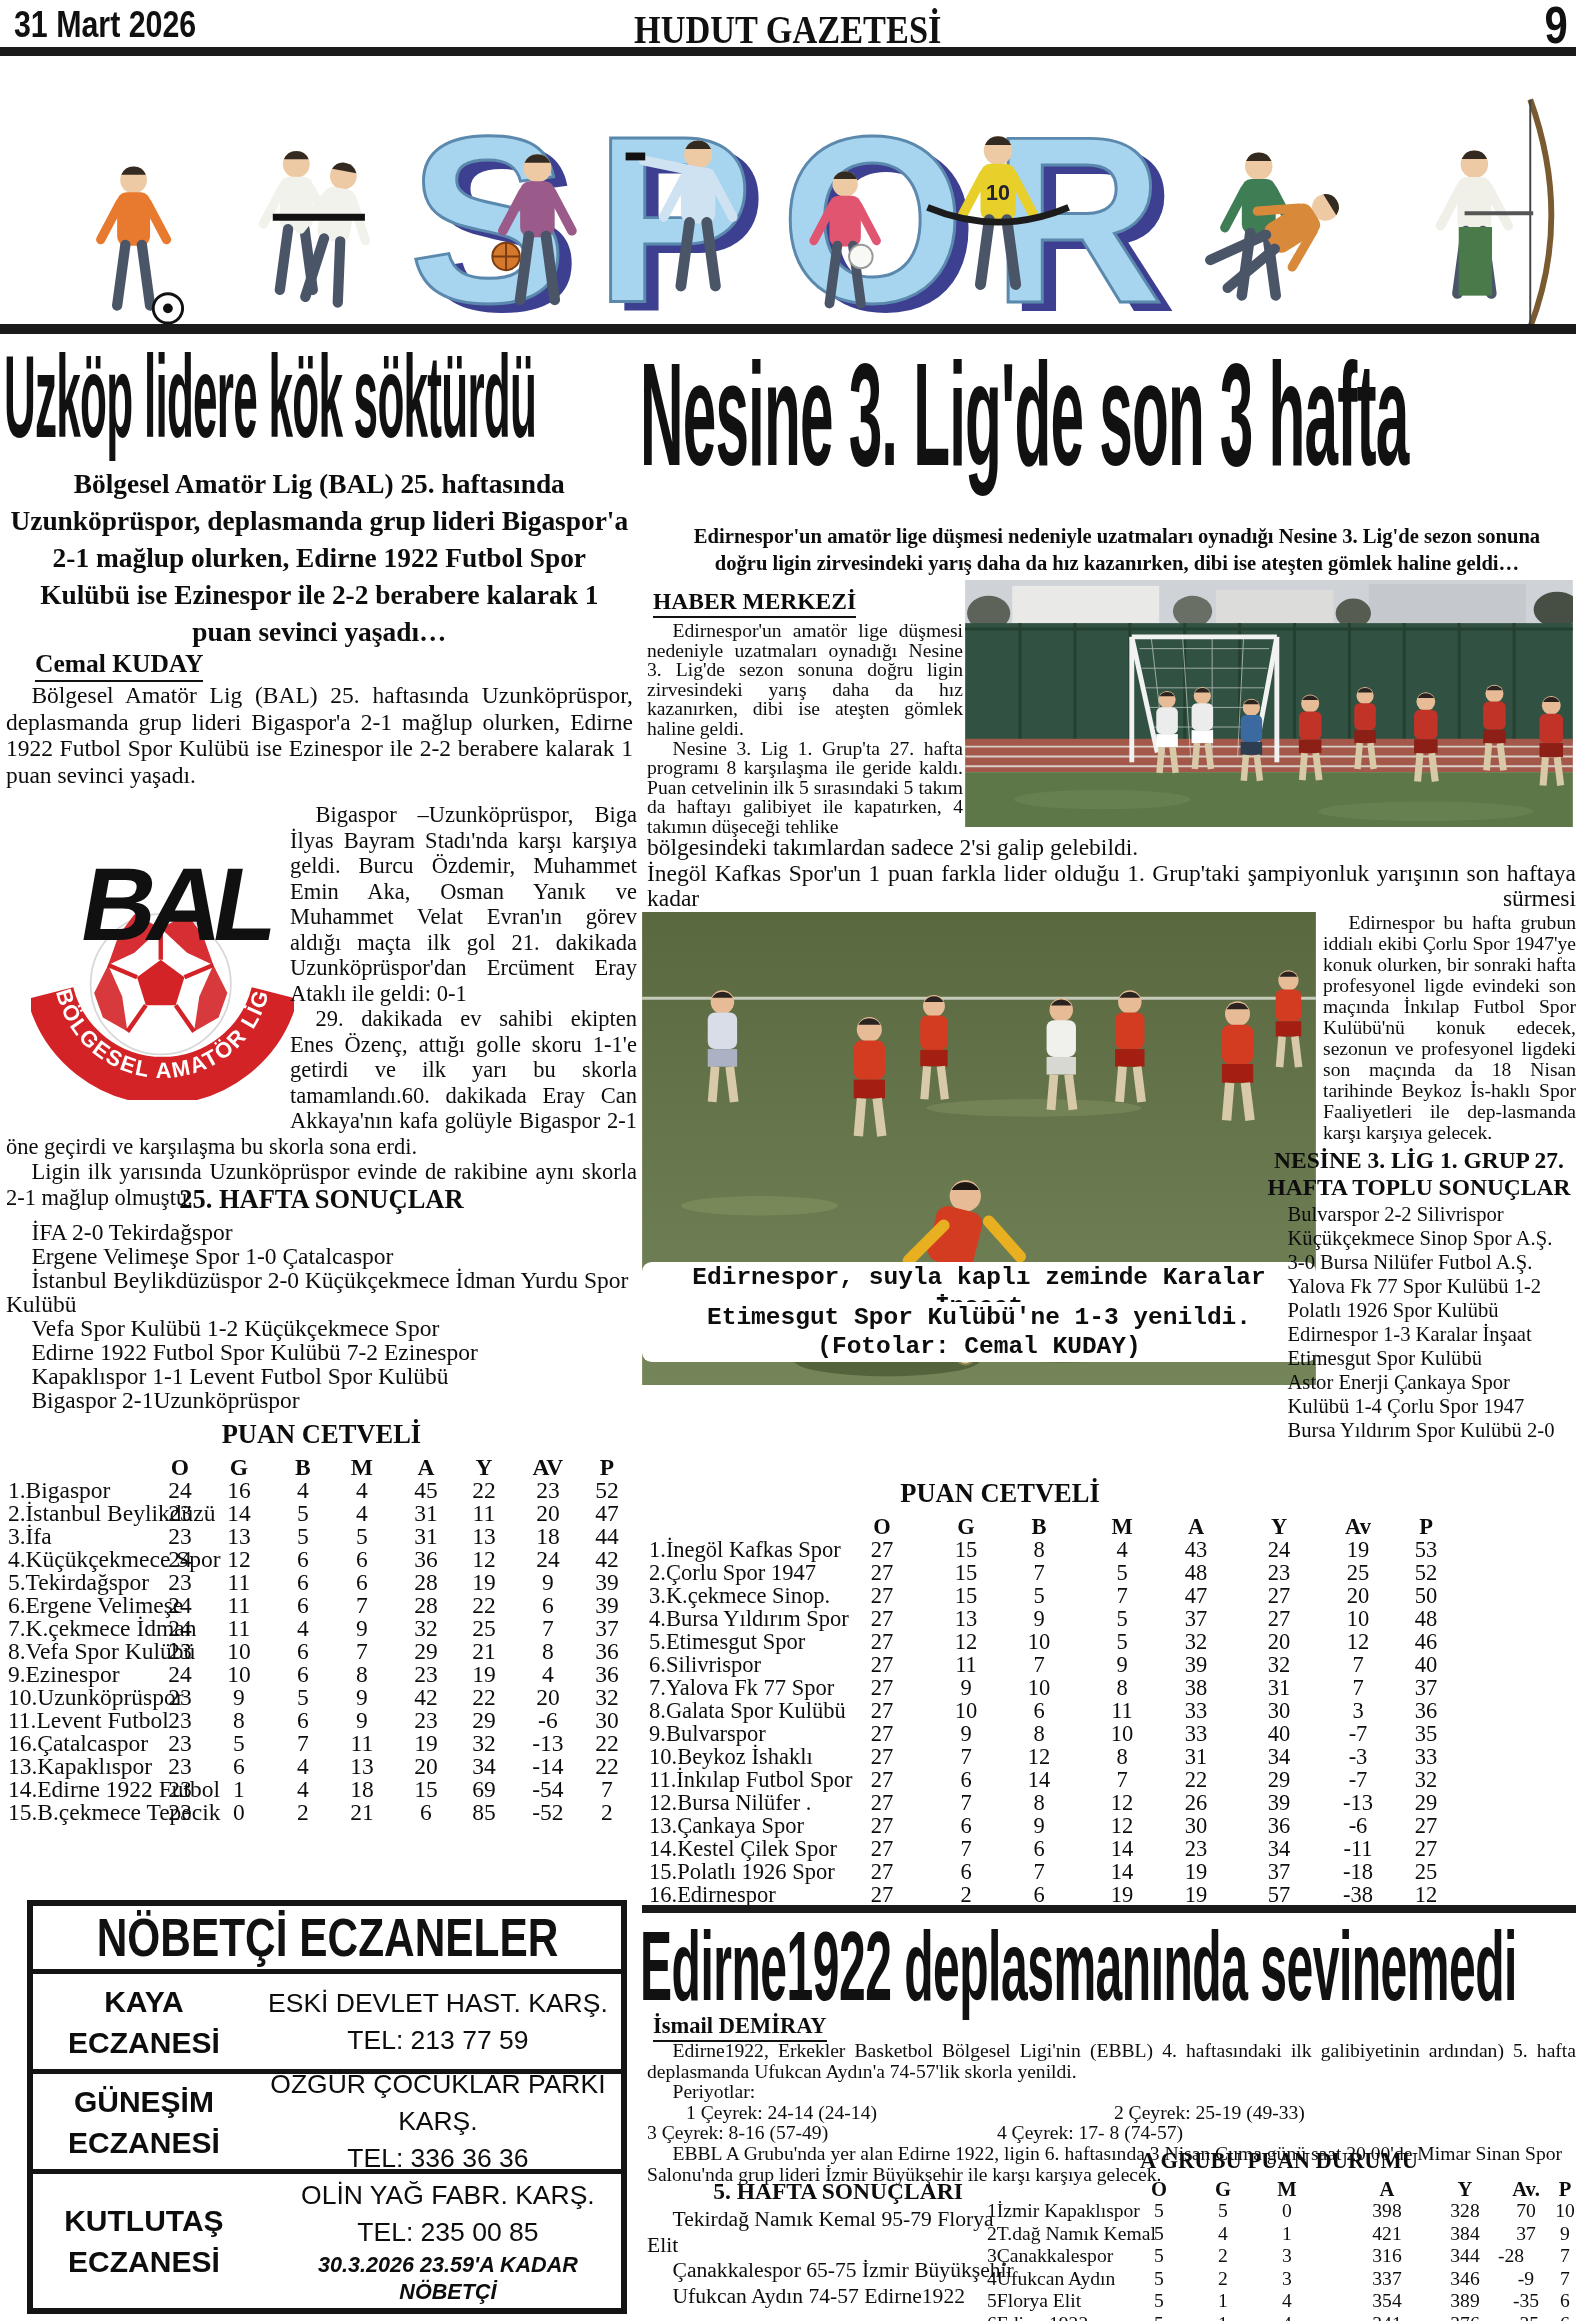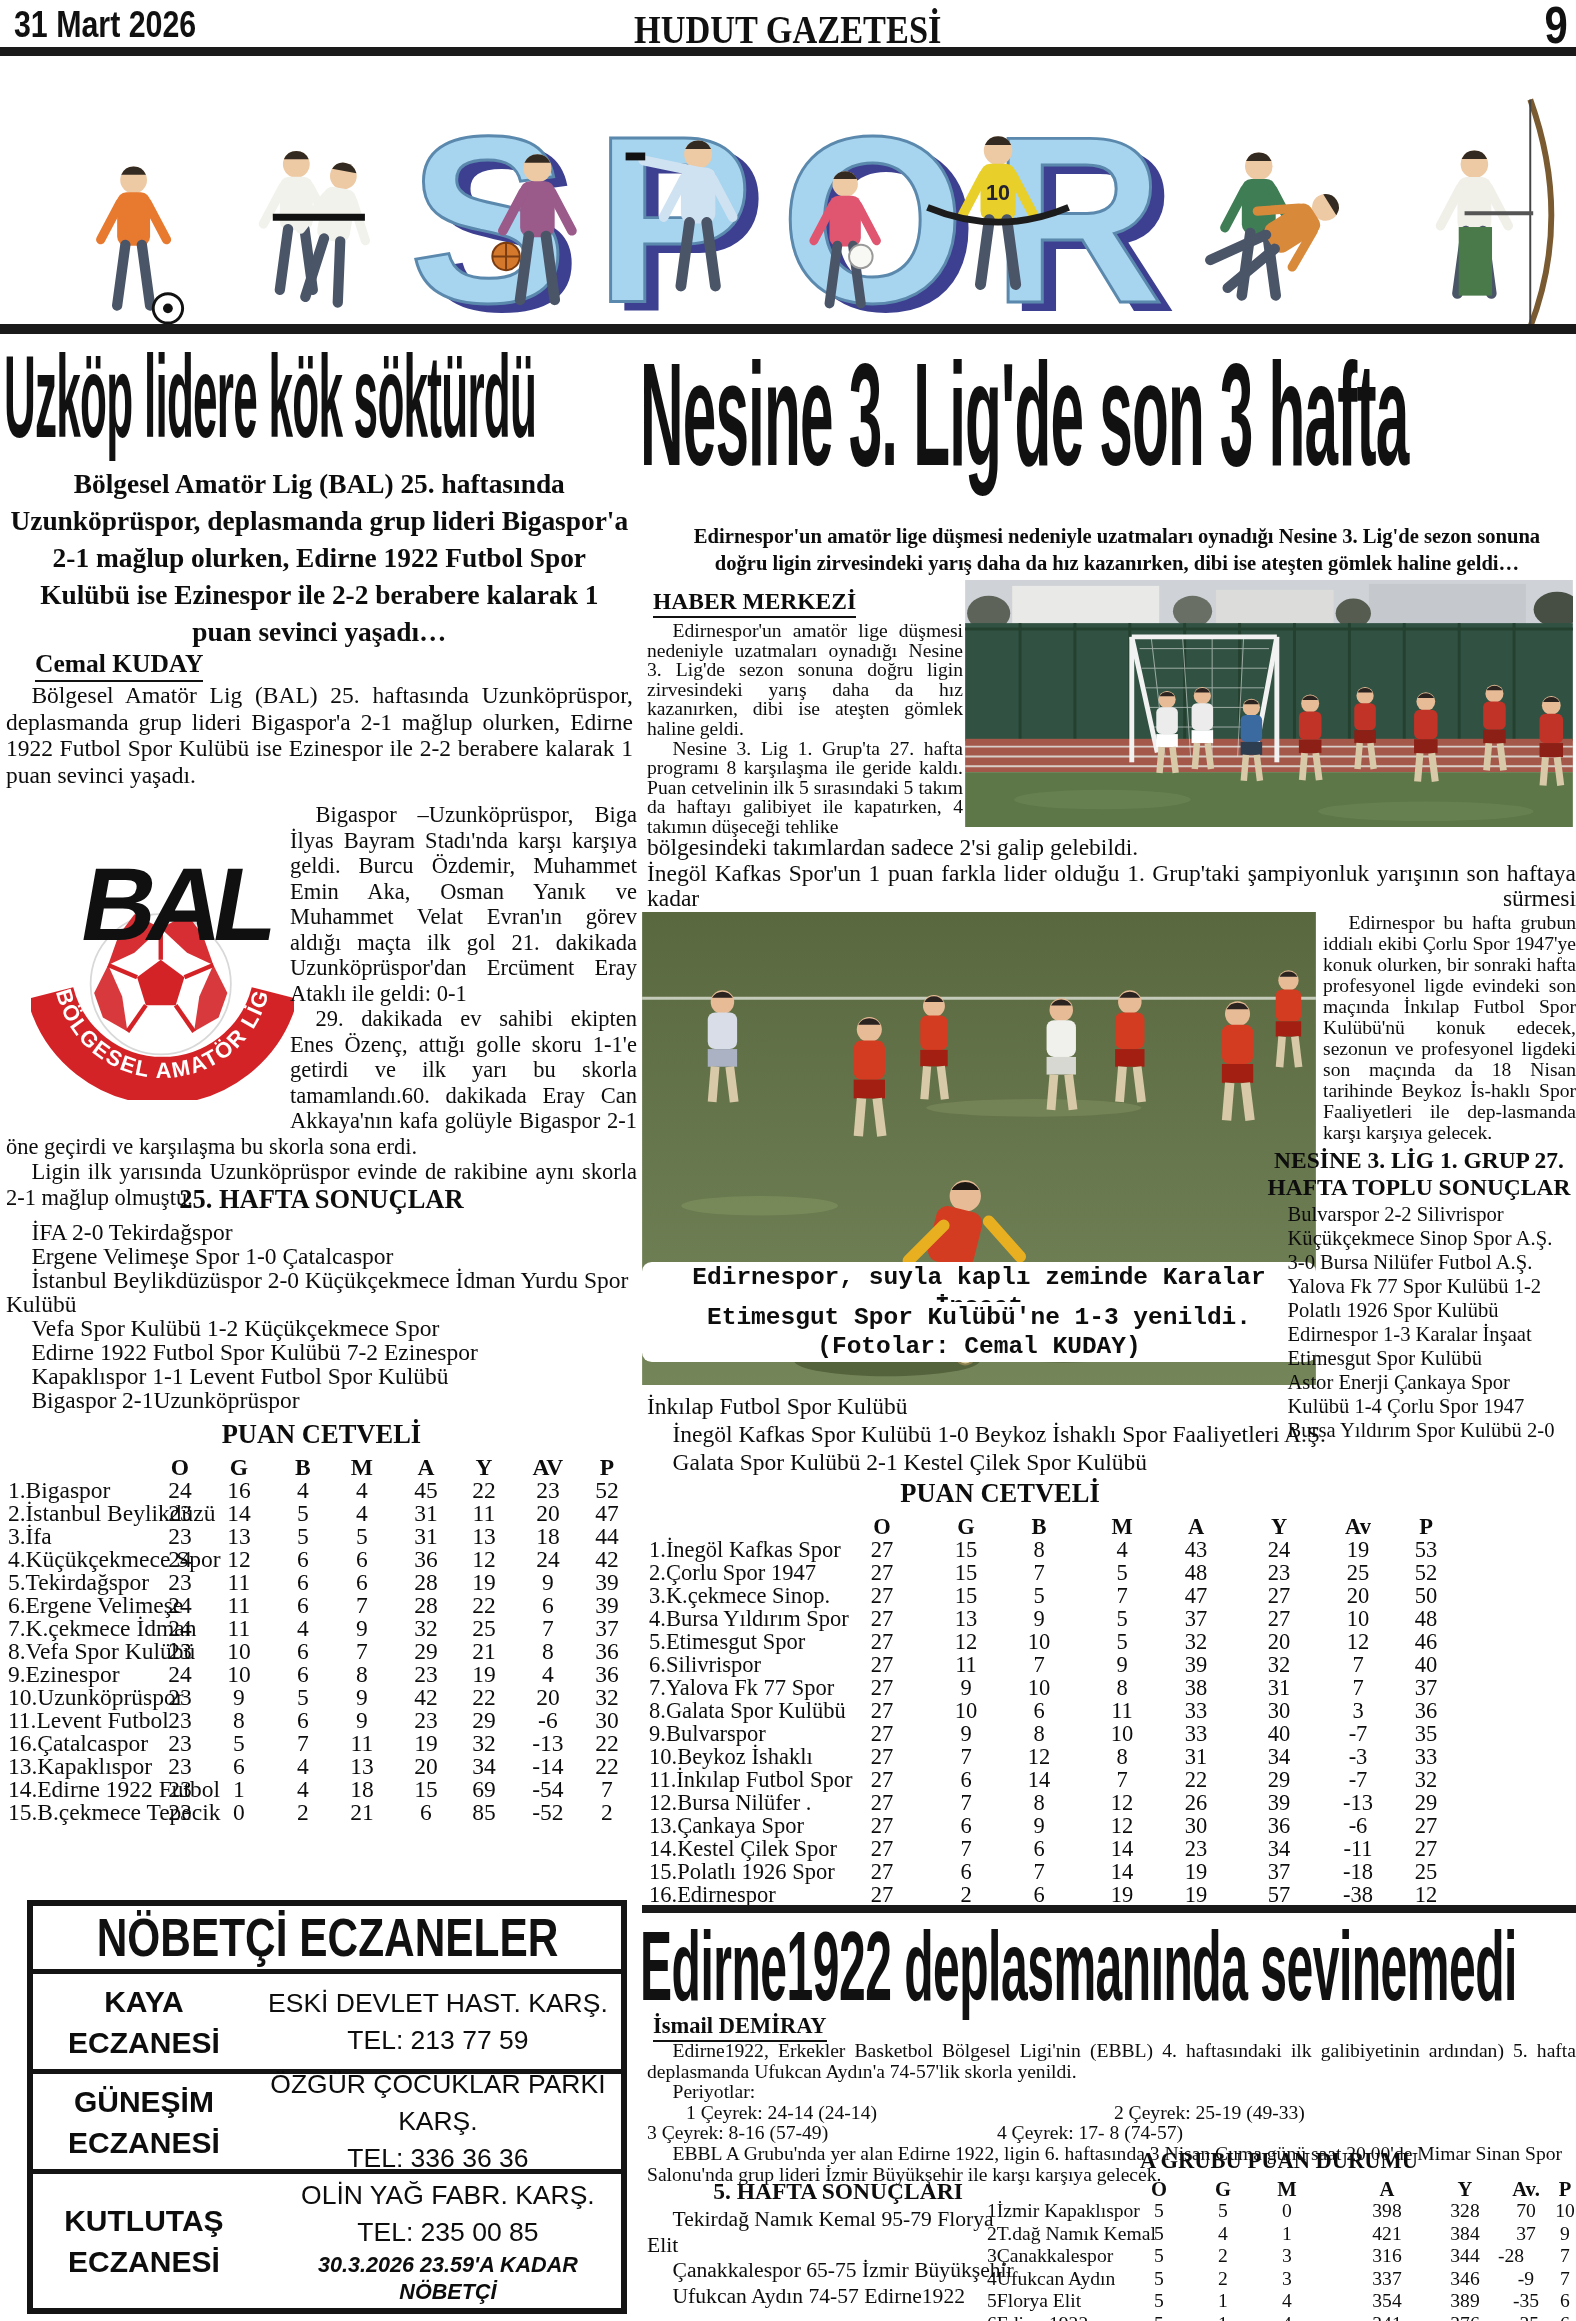--- a/index.html
+++ b/index.html
@@ -543,25 +543,20 @@
         <p>Yalova Fk 77 Spor Kulübü 1-2</p>
         <p>Polatlı 1926 Spor Kulübü</p>
         <p>Edirnespor 1-3 Karalar İnşaat</p>
         <p>Etimesgut Spor Kulübü</p>
         <p>Astor Enerji Çankaya Spor</p>
         <p>Kulübü 1-4 Çorlu Spor 1947</p>
         <p>Bursa Yıldırım Spor Kulübü 2-0</p>
       </div>
   </div>
 
-  <div class="abs ser" style="left:647px;top:1392px;width:929px;font-size:23.5px;line-height:28px;">
-    <div>İnkılap Futbol Spor Kulübü</div>
-    <div style="text-indent:25.5px;">İnegöl Kafkas Spor Kulübü 1-0 Beykoz İshaklı Spor Faaliyetleri A.Ş.</div>
-    <div style="text-indent:25.5px;">Galata Spor Kulübü 2-1 Kestel Çilek Spor Kulübü</div>
-  </div>
 
   <div class="abs" style="left:647px;top:1478px;width:929px;" id="ligT">
     <div class="tbl-title ser" style="width:706px;font-size:26.5px;margin-bottom:5.9px;">PUAN CETVELİ</div>
     <div class="thead">
         <div class="trow">
           <span class="tname"></span>
           <span class="tnum" style="left: 235px;">O</span>
           <span class="tnum" style="left: 319px;">G</span>
           <span class="tnum" style="left: 392px;">B</span>
           <span class="tnum" style="left: 475px;">M</span>

